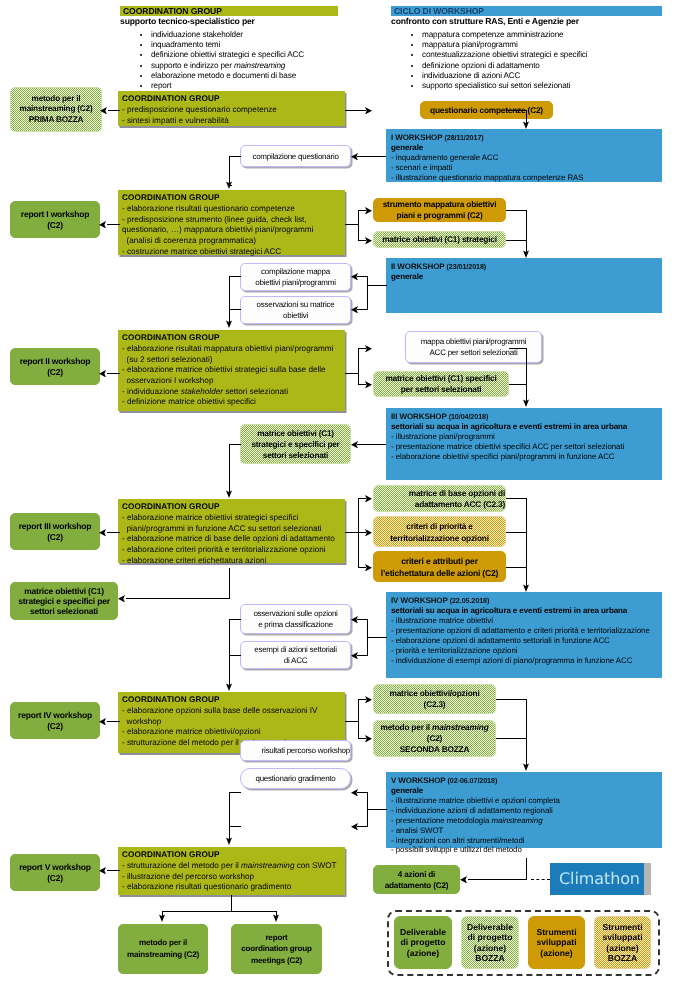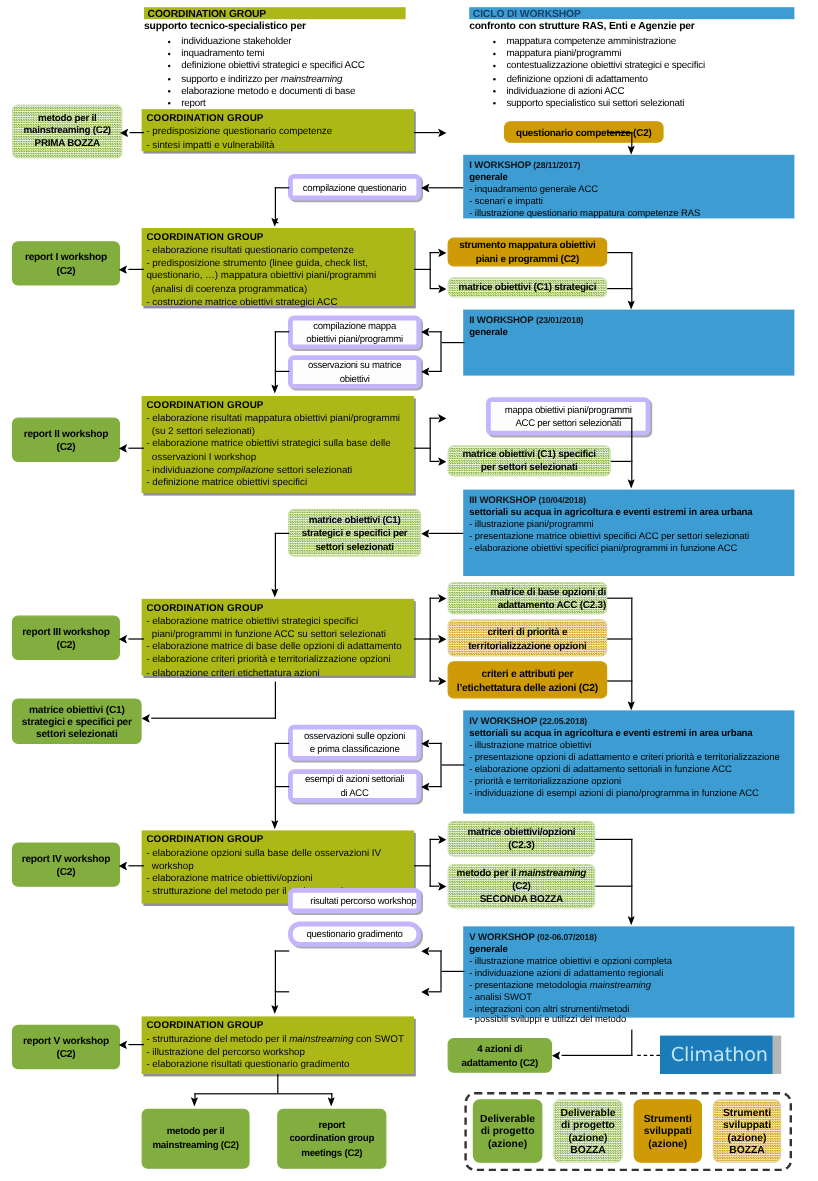--- a/index.html
+++ b/index.html
@@ -34,21 +34,21 @@
       align-items:center;justify-content:center;font-weight:bold;letter-spacing:-0.2px;}
   .rb .ln{display:block;}
   .green{background:#81AE3F;border:1px solid #81AE3F;}
   .orange{background:#CE9B06;border:1px solid #CE9B06;}
   .greenh{border:1px solid #C9DFA3;background-color:#F2F7E2;
      background-image:repeating-conic-gradient(#81AE3F 0% 25%, #F2F7E2 0% 50%);
      background-size:2px 2px;}
   .orangeh{border:1px solid #E5CF92;background-color:#FAF0CB;
      background-image:repeating-conic-gradient(#CE9B06 0% 25%, #FAF0CB 0% 50%);
      background-size:2px 2px;}
-  .wbox{background:#FDFDFD;border:4px solid #c4b5fd;border-radius:5px;
+  .wbox{background:#FDFDFD;border:1px solid #c4b5fd;border-radius:5px;
         box-shadow:1.5px 1.5px 0 0 rgba(150,150,150,.8);
         display:flex;flex-direction:column;align-items:center;justify-content:center;
         text-align:center;font-size:8px;line-height:11px;letter-spacing:-0.25px;}
 
   
   .hl{position:absolute;height:0;border-top:1.1px solid #000;}
   .vl{position:absolute;width:0;border-left:1.1px solid #000;}
   .arr{position:absolute;width:7px;height:7.5px;}
   .arr svg{display:block;}
   .arr-l{}
@@ -115,21 +115,21 @@
       </div>
   </div>
 
   <div class="abs cg" style="left:118px;top:330px;width:227px;height:81px;padding:3px 0 0 4px;">
     <div class="cgtitle">COORDINATION GROUP</div>
     <div>
         <div class="cgline">- elaborazione risultati mappatura obiettivi piani/programmi</div>
         <div class="cgline">&nbsp;&nbsp;(su 2 settori selezionati)</div>
         <div class="cgline">- elaborazione matrice obiettivi strategici sulla base delle</div>
         <div class="cgline">&nbsp;&nbsp;osservazioni I workshop</div>
-        <div class="cgline">- individuazione <i>compilazione</i> settori selezionati</div>
+        <div class="cgline">- individuazione <i>stakeholder</i> settori selezionati</div>
         <div class="cgline">- definizione matrice obiettivi specifici</div>
       </div>
   </div>
 
   <div class="abs cg" style="left:118px;top:499px;width:227px;height:64px;padding:3px 0 0 4px;">
     <div class="cgtitle">COORDINATION GROUP</div>
     <div>
         <div class="cgline">- elaborazione matrice obiettivi strategici specifici</div>
         <div class="cgline">&nbsp;&nbsp;piani/programmi in funzione ACC su settori selezionati</div>
         <div class="cgline">- elaborazione matrice di base delle opzioni di adattamento</div>

